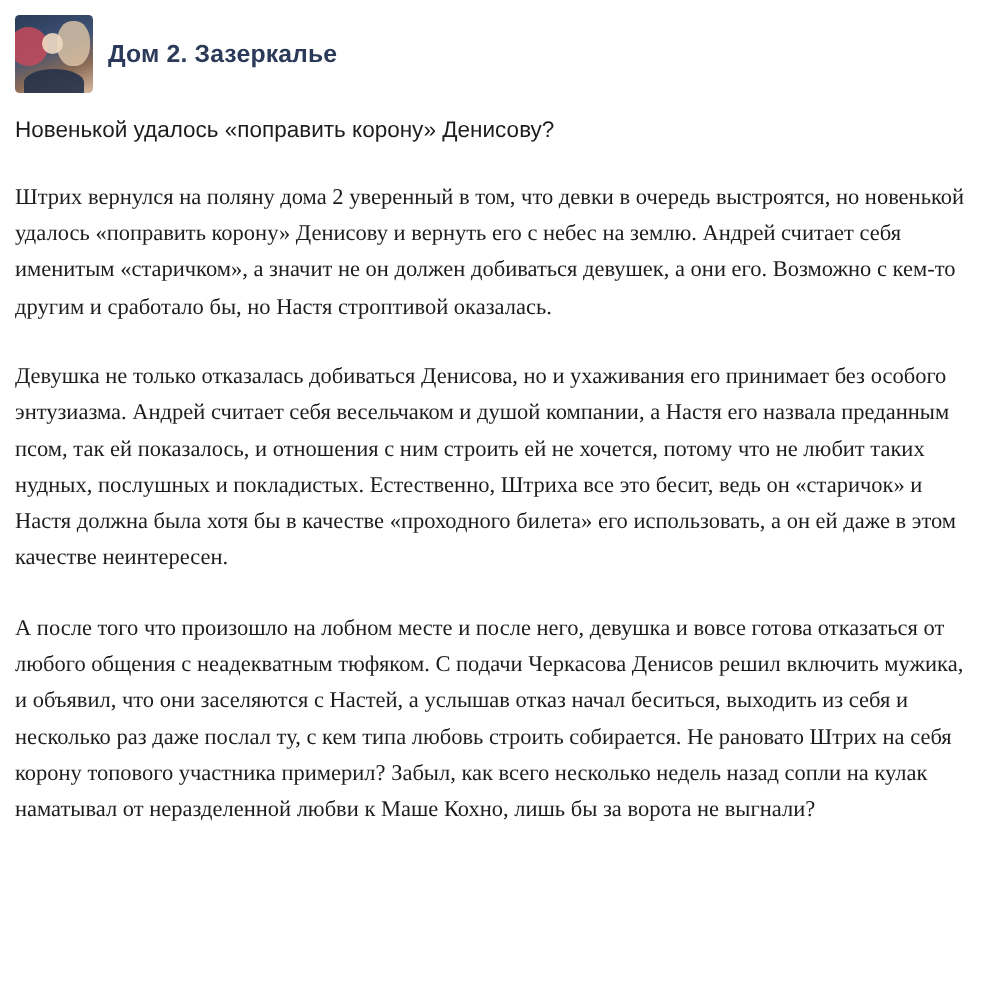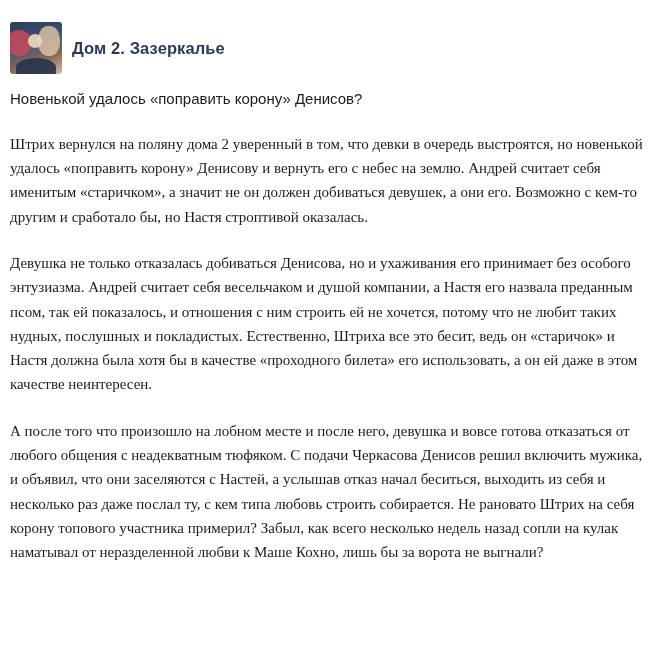--- a/index.html
+++ b/index.html
@@ -9,21 +9,21 @@
   }
   body {
     width: 660px;
     min-height: 672px;
     font-family: "Liberation Sans", sans-serif;
     color: #1c1c1c;
   }
   .page {
     width: 660px;
     box-sizing: border-box;
-    padding: 20px 10px 10px 10px;
+    padding: 8px 10px 10px 10px;
     position: relative;
   }
   .header {
     display: flex;
     align-items: center;
     gap: 10px;
     height: 56px;
     margin-bottom: 12px;
   }
   .avatar {
@@ -100,19 +100,19 @@
   <div class="header">
     <div class="avatar">
       <div class="a-blob1"></div>
       <div class="a-blob2"></div>
       <div class="a-blob4"></div>
       <div class="a-blob3"></div>
     </div>
     <div class="site-title">Дом 2. Зазеркалье</div>
   </div>
 
-  <p class="lead">Новенькой удалось «поправить корону» Денисов?</p>
+  <p class="lead">Новенькой удалось «поправить корону» Денисову?</p>
 
   <p class="body-par">Штрих вернулся на поляну дома 2 уверенный в том, что девки в очередь выстроятся, но новенькой удалось «поправить корону» Денисову и вернуть его с небес на землю. Андрей считает себя именитым «старичком», а значит не он должен добиваться девушек, а они его. Возможно с кем-то другим и сработало бы, но Настя строптивой оказалась.</p>
   <p class="body-par">Девушка не только отказалась добиваться Денисова, но и ухаживания его принимает без особого энтузиазма. Андрей считает себя весельчаком и душой компании, а Настя его назвала преданным псом, так ей показалось, и отношения с ним строить ей не хочется, потому что не любит таких нудных, послушных и покладистых. Естественно, Штриха все это бесит, ведь он «старичок» и Настя должна была хотя бы в качестве «проходного билета» его использовать, а он ей даже в этом качестве неинтересен.</p>
   <p class="body-par">А после того что произошло на лобном месте и после него, девушка и вовсе готова отказаться от любого общения с неадекватным тюфяком. С подачи Черкасова Денисов решил включить мужика, и объявил, что они заселяются с Настей, а услышав отказ начал беситься, выходить из себя и несколько раз даже послал ту, с кем типа любовь строить собирается. Не рановато Штрих на себя корону топового участника примерил? Забыл, как всего несколько недель назад сопли на кулак наматывал от неразделенной любви к Маше Кохно, лишь бы за ворота не выгнали?</p>
 
 </div>
 
 </body></html>

